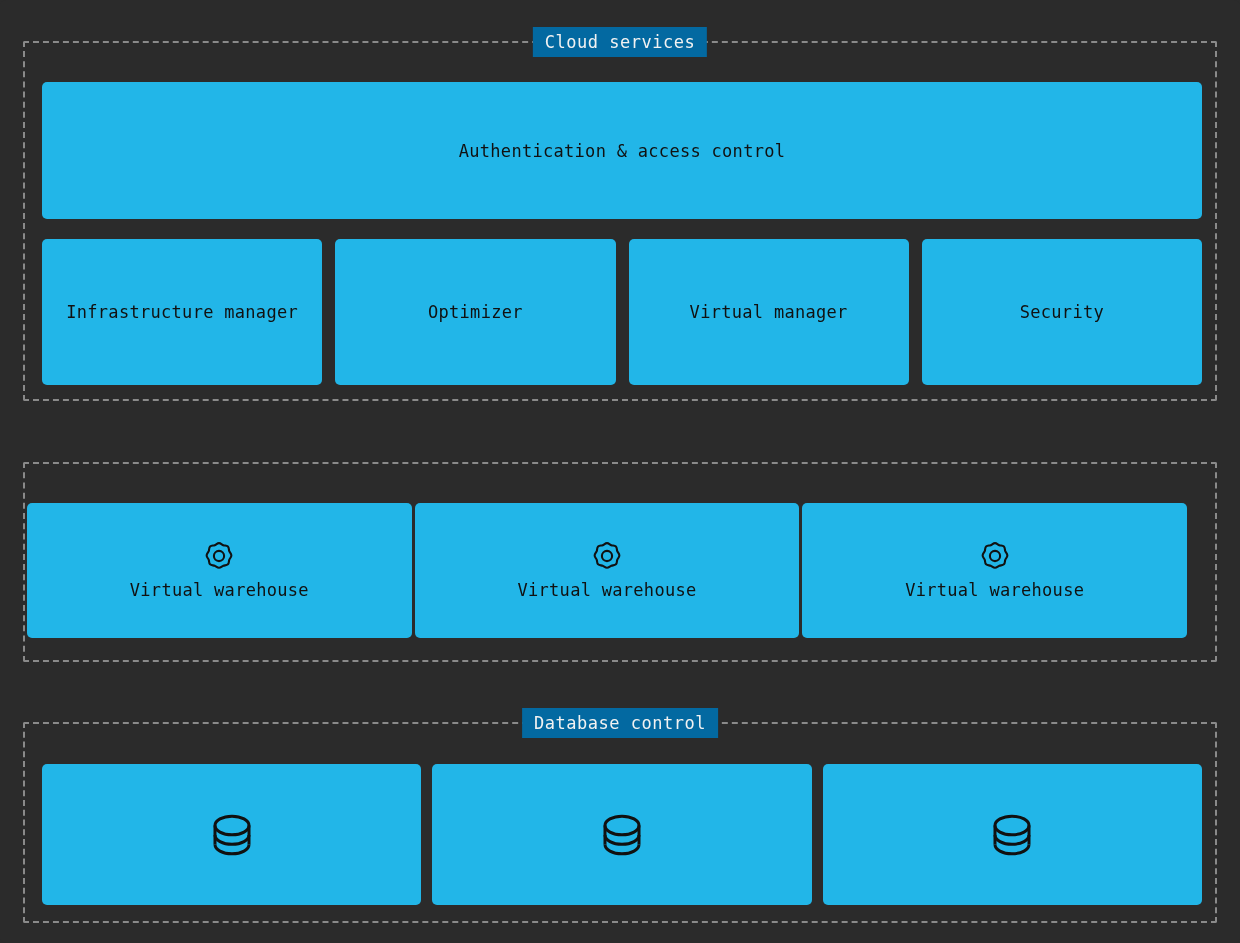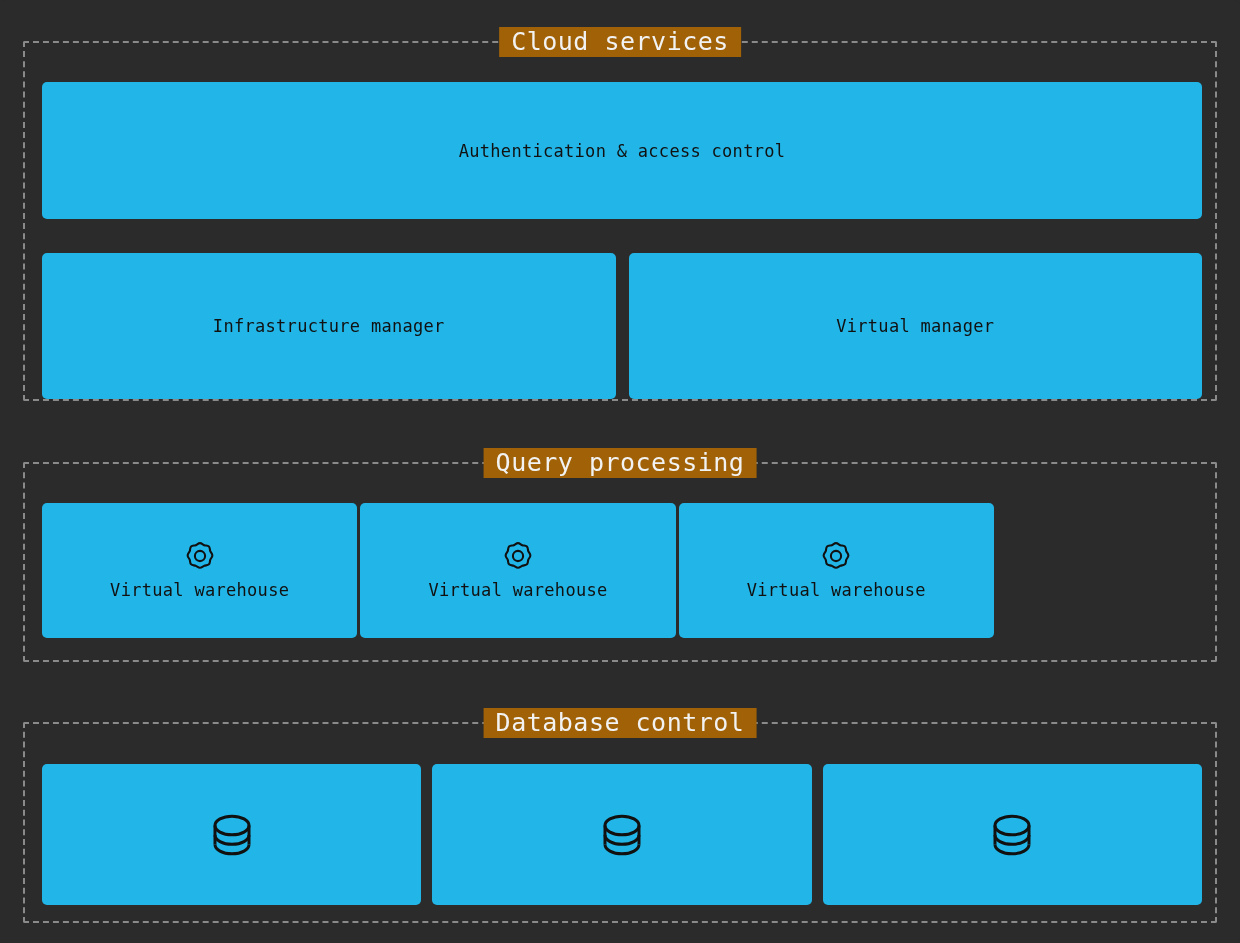--- a/index.html
+++ b/index.html
@@ -32,23 +32,23 @@
     box-sizing: border-box;
     border: 2px dashed #8a8a8a;
     border-radius: 2px;
     background: transparent;
   }
   .section-title {
     position: absolute;
     top: -16px;
     left: 50%;
     transform: translateX(-50%);
-    background: #a16207;
+    background: #0369a1;
     color: #f2f2f2;
-    font-size: 25px;
+    font-size: 17px;
     line-height: 30px;
     letter-spacing: 0.5px;
     padding: 0 12px;
     white-space: nowrap;
     font-family: "DejaVu Sans Mono", "Liberation Mono", monospace;
   }
 
   
   .row {
     position: absolute;
@@ -84,26 +84,26 @@
     margin-bottom: 7px;
   }
   .node.icon-only .icon {
     margin-bottom: 0;
   }
 
   
   #sec-cloud            { left: 23px;  top: 41px;  width: 1194px; height: 360px; }
   #row-auth             { left: 17px;  top: 39px;  width: 1160px; height: 137px; }
   #row-auth .node       { flex: 1 1 0; }
-  #row-cloud-sub        { left: 17px;  top: 210px; width: 1160px; height: 146px; gap: 13px; }
+  #row-cloud-sub        { left: 17px;  top: 196px; width: 1160px; height: 146px; gap: 13px; }
   #row-cloud-sub .node  { flex: 1 1 0; }
 
   
   #sec-query            { left: 23px;  top: 462px; width: 1194px; height: 200px; }
-  #row-query            { left: 17px;  top: 39px;  width: 952px; height: 135px; gap: 3px; }
+  #row-query            { left: 2px;  top: 39px;  width: 1160px; height: 135px; gap: 3px; }
   #row-query .node      { flex: 1 1 0; }
 
   
   #sec-storage          { left: 23px;  top: 722px; width: 1194px; height: 201px; }
   #row-storage          { left: 17px;  top: 40px;  width: 1160px; height: 141px; gap: 11px; }
   #row-storage .node    { flex: 1 1 0; }
 </style>
 </head>
 <body>
 
@@ -116,27 +116,32 @@
       <div class="node">
         <span class="node-label">Authentication &amp; access control</span>
       </div>
     </div>
 
     <div class="row" id="row-cloud-sub">
       <div class="node">
         <span class="node-label">Infrastructure manager</span>
       </div>
       <div class="node">
+        <span class="node-label">Optimizer</span>
+      </div>
+      <div class="node">
         <span class="node-label">Virtual manager</span>
       </div>
+      <div class="node">
+        <span class="node-label">Security</span>
+      </div>
     </div>
   </div>
 
   <div class="section" id="sec-query">
-    <div class="section-title">Query processing</div>
 
     <div class="row" id="row-query">
 
       <div class="node">
         <span class="icon">
           <svg width="32" height="32" viewBox="0 0 32 32" aria-hidden="true">
             <path d="M16 3.1
                      c1.75 0 2.9 1.55 4.35 2.1
                      c1.45 .55 3.3 .1 4.55 1.35
                      c1.25 1.25 .8 3.1 1.35 4.55

